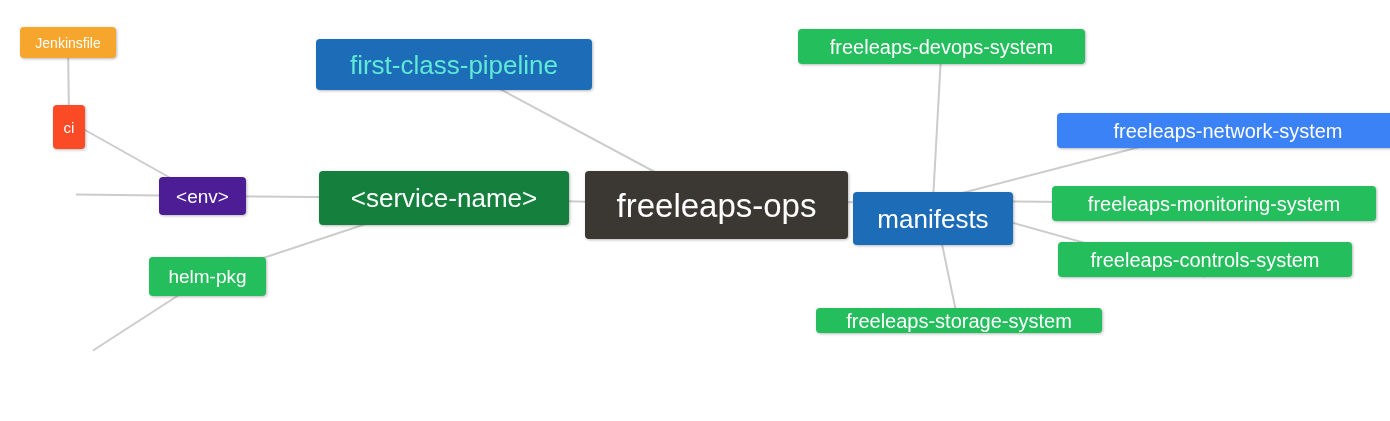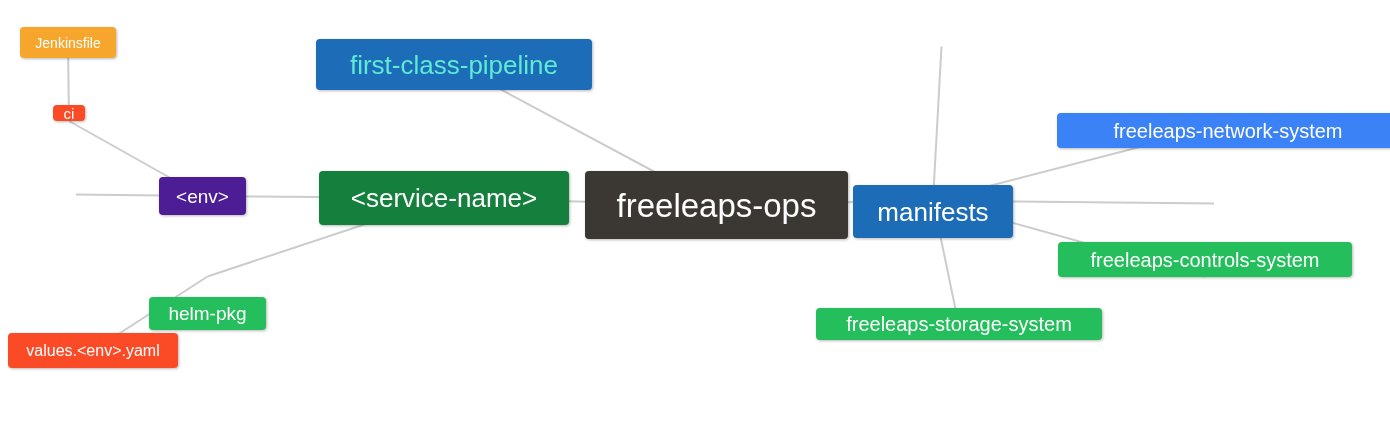--- a/index.html
+++ b/index.html
@@ -59,25 +59,26 @@
       <line x1="444" y1="198" x2="716.5" y2="205" stroke="#CCCCCC" stroke-width="2"></line>
       <line x1="716.5" y1="205" x2="933" y2="200.5" stroke="#CCCCCC" stroke-width="2"></line>
       <line x1="933" y1="200.5" x2="941.5" y2="46.5" stroke="#CCCCCC" stroke-width="2"></line>
       <line x1="933" y1="200.5" x2="1203.5" y2="130.5" stroke="#CCCCCC" stroke-width="2"></line>
       <line x1="933" y1="200.5" x2="1214" y2="203.5" stroke="#CCCCCC" stroke-width="2"></line>
       <line x1="933" y1="200.5" x2="1205" y2="276.5" stroke="#CCCCCC" stroke-width="2"></line>
       <line x1="933" y1="200.5" x2="959" y2="326" stroke="#CCCCCC" stroke-width="2"></line>
     </svg>
   <div class="node-layer" id="node-layer">
       <div class="node" style="left: 20px; top: 27px; width: 96px; height: 31px; font-size: 14px; background: rgb(247, 166, 45); color: rgb(255, 255, 255);">Jenkinsfile</div>
-      <div class="node" style="left: 53px; top: 105px; width: 32px; height: 16px; font-size: 15px; background: rgb(250, 75, 38); color: rgb(255, 255, 255);">ci</div>
+      <div class="node" style="left: 53px; top: 105px; width: 32px; height: 44px; font-size: 15px; background: rgb(250, 75, 38); color: rgb(255, 255, 255);">ci</div>
       <div class="node" style="left: 159px; top: 177px; width: 87px; height: 38px; font-size: 19px; background: #4c1d95; color: rgb(255, 255, 255);">&lt;env&gt;</div>
       <div class="node" style="left: 316px; top: 39px; width: 276px; height: 51px; font-size: 26px; background: rgb(29, 108, 184); color: #5eead4;">first-class-pipeline</div>
       <div class="node" style="left: 319px; top: 171px; width: 250px; height: 54px; font-size: 26px; background: #15803d; color: rgb(255, 255, 255);">&lt;service-name&gt;</div>
       <div class="node" style="left: 585px; top: 171px; width: 263px; height: 68px; font-size: 33px; background: rgb(59, 55, 51); color: rgb(255, 255, 255); text-align: right;">freeleaps-ops</div>
-      <div class="node" style="left: 853px; top: 185px; width: 160px; height: 53px; font-size: 26px; background: rgb(29, 108, 184); color: rgb(255, 255, 255);">manifests</div>
-      <div class="node" style="left: 149px; top: 257px; width: 117px; height: 33px; font-size: 19px; background: rgb(36, 190, 92); color: rgb(255, 255, 255); margin-top: 40px;">helm-pkg</div>
-      <div class="node" style="left: 8px; top: 333px; width: 170px; height: 35px; font-size: 16px; background: rgb(250, 75, 38); color: rgb(255, 255, 255);">values.&lt;env&gt;.yaml</div>
+      <div class="node" style="left: 853px; top: 192px; width: 160px; height: 53px; font-size: 26px; background: rgb(29, 108, 184); color: rgb(255, 255, 255);">manifests</div>
+      <div class="node" style="left: 149px; top: 257px; width: 117px; height: 39px; font-size: 19px; background: rgb(36, 190, 92); color: rgb(255, 255, 255);">helm-pkg</div>
+      <div class="node" style="left: 798px; top: 29px; width: 287px; height: 35px; font-size: 20px; background: rgb(36, 190, 92); color: rgb(255, 255, 255);">freeleaps-devops-system</div>
       <div class="node" style="left: 1057px; top: 113px; width: 342px; height: 35px; font-size: 20px; background: #3b82f6; color: rgb(255, 255, 255);">freeleaps-network-system</div>
+      <div class="node" style="left: 1052px; top: 186px; width: 324px; height: 35px; font-size: 20px; background: rgb(36, 190, 92); color: rgb(255, 255, 255);">freeleaps-monitoring-system</div>
       <div class="node" style="left: 1058px; top: 242px; width: 294px; height: 35px; font-size: 20px; background: rgb(36, 190, 92); color: rgb(255, 255, 255);">freeleaps-controls-system</div>
-      <div class="node" style="left: 816px; top: 308px; width: 286px; height: 32px; font-size: 20px; background: rgb(36, 190, 92); color: rgb(255, 255, 255);">freeleaps-storage-system</div>
+      <div class="node" style="left: 816px; top: 308px; width: 286px; height: 25px; font-size: 20px; background: rgb(36, 190, 92); color: rgb(255, 255, 255);">freeleaps-storage-system</div>
     </div>
 </div>
 
 </body></html>

